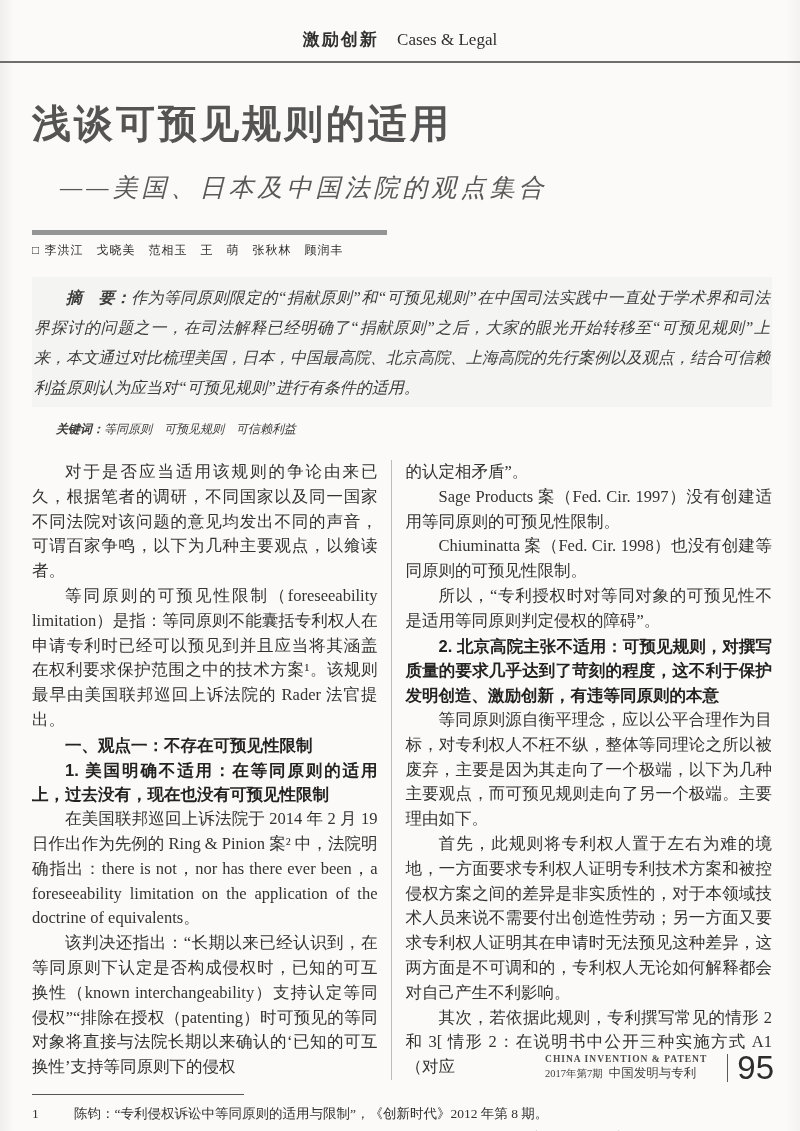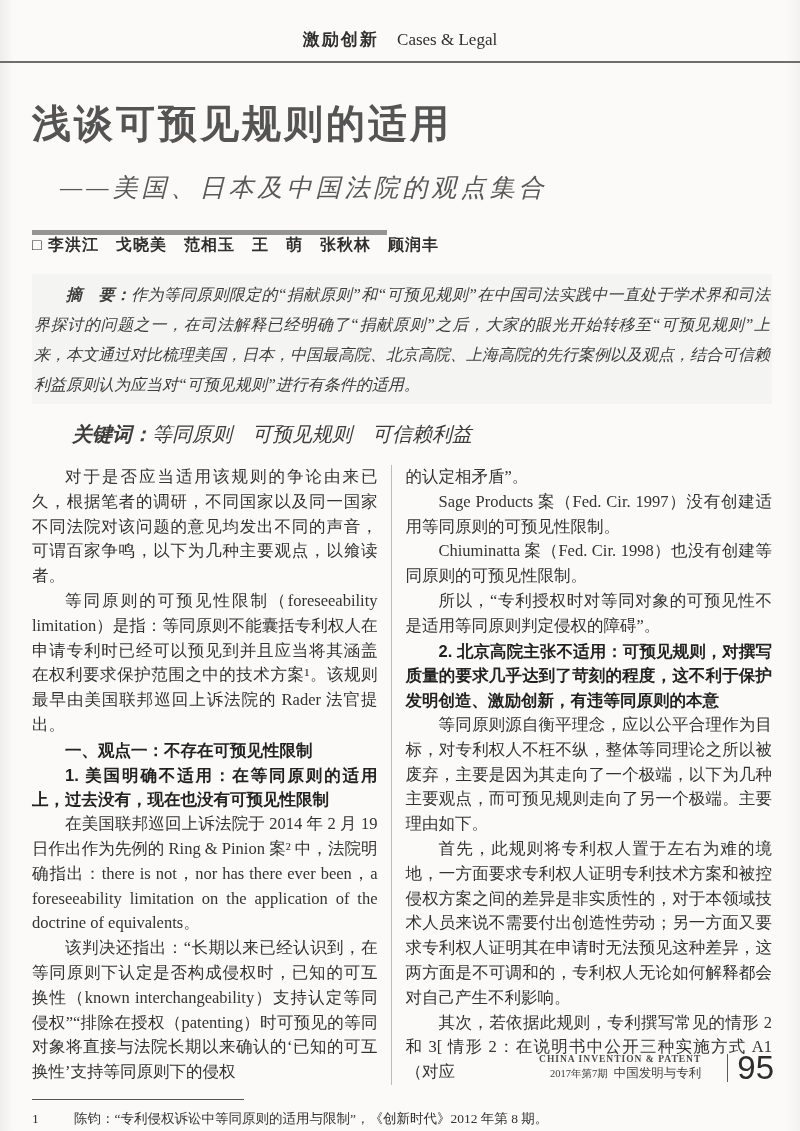--- a/index.html
+++ b/index.html
@@ -46,45 +46,45 @@
     letter-spacing:4px;
     color:#585858;
     font-style:italic;
   }
   .author-bar{
     margin-top:26px;
     width:355px;height:5px;
     background:#949494;
   }
   .authors{
-    margin-top:0;
+    margin-top:7px;
     font-family:"Liberation Sans","DejaVu Sans",sans-serif;
-    font-weight:700;
-    font-size:16px;
+    font-weight:400;
+    font-size:12px;
     letter-spacing:1px;
     color:#2e2e2e;
   }
   
   .abstract{
     margin-top:18px;
     padding:6px 2px 4px 2px;
     background:rgba(205,212,204,0.14);
     font-style:italic;
     font-size:16px;
     line-height:30px;
     text-align:justify;
     color:#3c3c3c;
   }
   .abstract .lead{text-indent:2em;display:block;}
   .abstract .label{font-weight:700;font-style:italic;}
   .keywords{
-    margin-top:15px;
+    margin-top:7px;
     text-indent:2em;
     font-style:italic;
-    font-size:20px;
+    font-size:12px;
     line-height:30px;
     color:#3c3c3c;
   }
   .keywords .label{font-weight:700;}
   
   .columns{
     display:flex;
     margin-top:16px;
   }
   .col{font-size:16.5px;line-height:24.8px;text-align:justify;color:#333;}
@@ -106,22 +106,22 @@
   .footnote{display:flex;}
   .footnote .num{width:42px;flex:0 0 42px;}
   .footnote .fn-cn{}
   
   .footer{
     position:absolute;
     right:26px;bottom:44px;
     display:flex;align-items:center;
   }
   .footer .journal{
-    text-align:right;
-    padding-right:26px;
+    text-align:left;
+    padding-right:20px;
     border-right:1.5px solid #5a5a5a;
     line-height:1.25;
   }
   .footer .jen{
     font-size:9.5px;letter-spacing:1px;color:#4c4c4c;
     font-family:"Liberation Serif","DejaVu Serif",serif;font-weight:700;
   }
   .footer .jcn{font-size:12.5px;color:#3e3e3e;}
   .footer .jcn .issue{font-size:10.5px;margin-right:6px;}
   .footer .pagenum{

